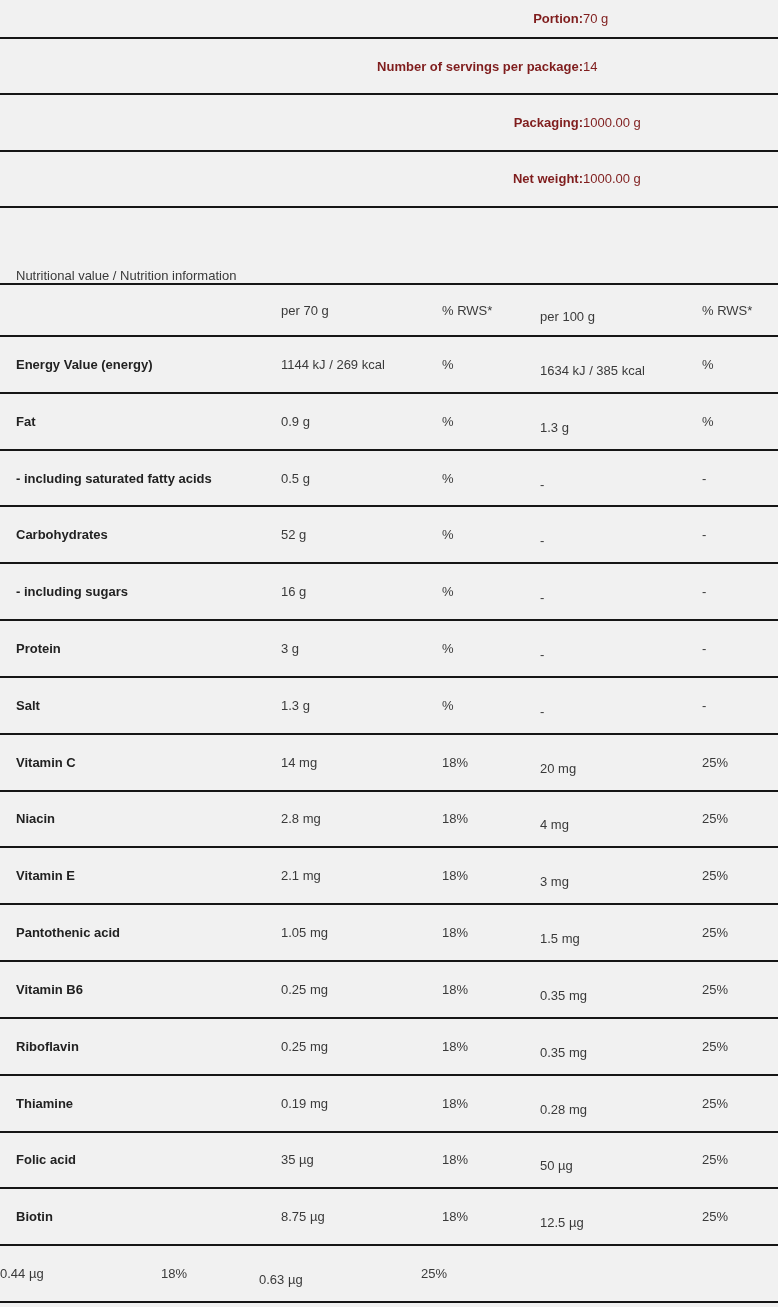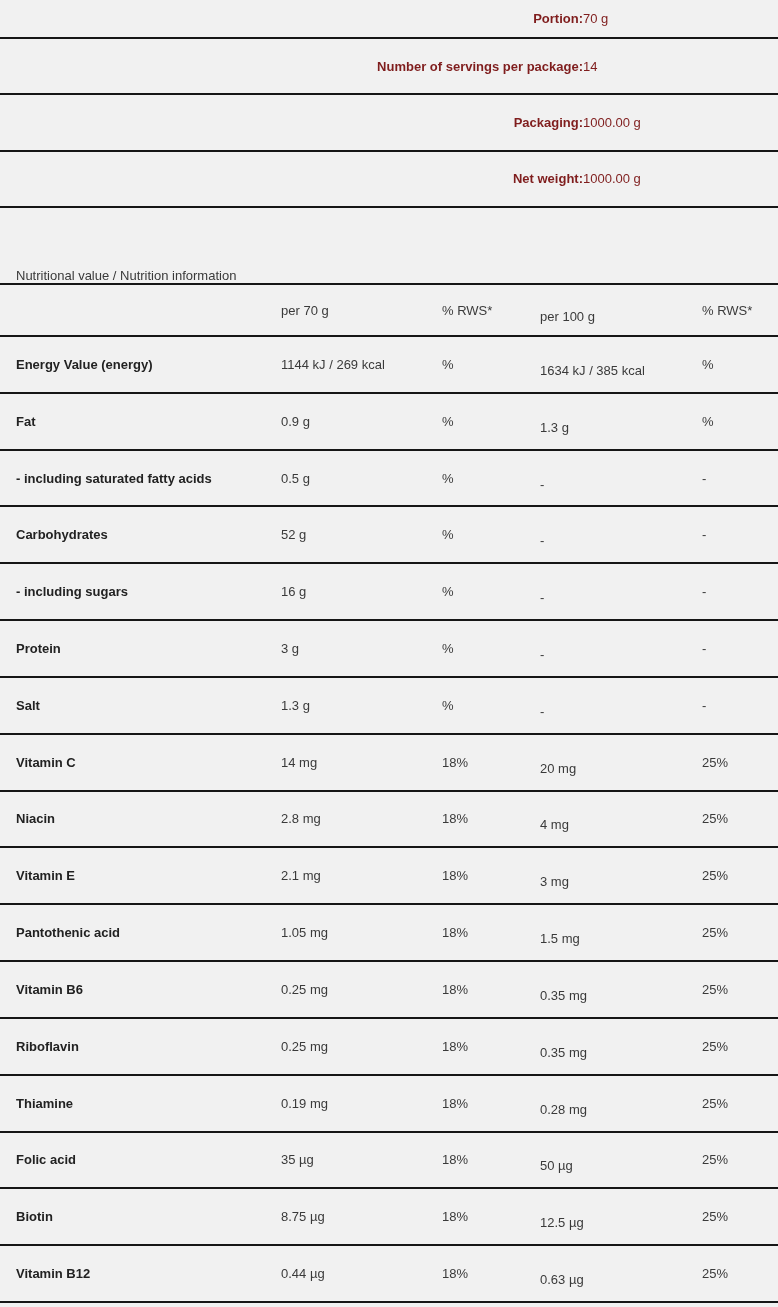--- a/index.html
+++ b/index.html
@@ -257,21 +257,20 @@
 
       <div class="nut-row">
         <div class="c1">Biotin</div>
         <div class="c2">8.75 µg</div>
         <div class="c3">18%</div>
         <div class="c4">12.5 µg</div>
         <div class="c5">25%</div>
       </div>
 
       <div class="nut-row">
-        <div class="c1">Vitamin B12</div>
         <div class="c2">0.44 µg</div>
         <div class="c3">18%</div>
         <div class="c4">0.63 µg</div>
         <div class="c5">25%</div>
       </div>
 
   </div>
 
 </div>
 

